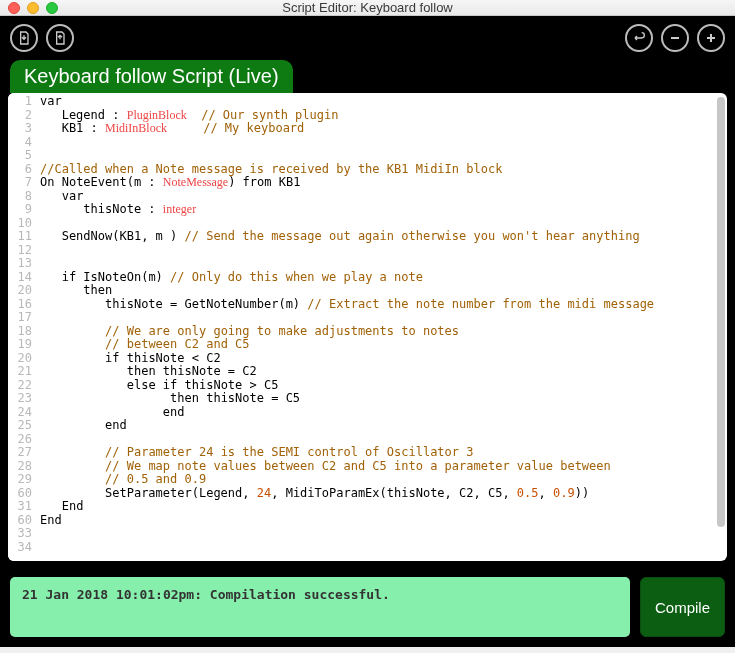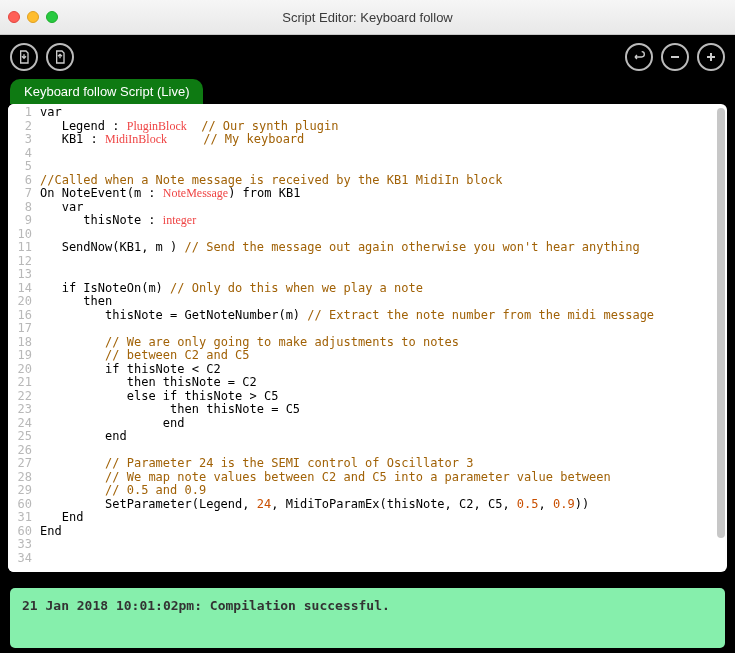--- a/index.html
+++ b/index.html
@@ -4,21 +4,21 @@
 <style>
   * { box-sizing: border-box; margin: 0; padding: 0; }
   body {
     width: 735px;
     height: 653px;
     font-family: -apple-system, "Helvetica Neue", Arial, sans-serif;
     background: #f0f0f0;
     overflow: hidden;
   }
   .titlebar {
-    height: 35px;
+    height: 16px;
     background: linear-gradient(#f6f6f6, #e8e8e8);
     border-bottom: 1px solid #c8c8c8;
     display: flex;
     align-items: center;
     position: relative;
   }
   .traffic-lights {
     display: flex;
     gap: 7px;
     padding-left: 8px;
@@ -55,21 +55,21 @@
   }
   .tbtn svg { width: 16px; height: 16px; }
   .tabbar {
     background: #000;
     padding: 0 10px 0 10px;
     display: flex;
   }
   .tab {
     background: #0e7a12;
     color: #fff;
-    font-size: 13px;
+    font-size: 20px;
     padding: 5px 14px 5px 14px;
     border-top-left-radius: 10px;
     border-top-right-radius: 10px;
     cursor: pointer;
   }
   .editor-wrap {
     background: #000;
     padding: 0 8px 8px 8px;
   }
   .editor {
@@ -233,13 +233,14 @@
       </div>
     <div class="code" id="code"><div><span class="kw">var</span></div><div><span>   Legend : </span><span class="type">PluginBlock</span><span>  </span><span class="cm">// Our synth plugin</span></div><div><span>   KB1 : </span><span class="type">MidiInBlock</span><span>     </span><span class="cm">// My keyboard</span></div><div>&nbsp;</div><div>&nbsp;</div><div><span class="cm">//Called when a Note message is received by the KB1 MidiIn block</span></div><div><span class="kw">On</span><span> NoteEvent(m : </span><span class="type">NoteMessage</span><span>) </span><span class="kw">from</span><span> KB1</span></div><div><span>   </span><span class="kw">var</span></div><div><span>      thisNote : </span><span class="type">integer</span></div><div>&nbsp;</div><div><span>   SendNow(KB1, m ) </span><span class="cm">// Send the message out again otherwise you won't hear anything</span></div><div>&nbsp;</div><div>&nbsp;</div><div><span>   </span><span class="kw">if</span><span> IsNoteOn(m) </span><span class="cm">// Only do this when we play a note</span></div><div><span>      </span><span class="kw">then</span></div><div><span>         thisNote = GetNoteNumber(m) </span><span class="cm">// Extract the note number from the midi message</span></div><div>&nbsp;</div><div><span>         </span><span class="cm">// We are only going to make adjustments to notes</span></div><div><span>         </span><span class="cm">// between C2 and C5</span></div><div><span>         </span><span class="kw">if</span><span> thisNote &lt; C2</span></div><div><span>            </span><span class="kw">then</span><span> thisNote = C2</span></div><div><span>            </span><span class="kw">else</span><span> </span><span class="kw">if</span><span> thisNote &gt; C5</span></div><div><span>                  </span><span class="kw">then</span><span> thisNote = C5</span></div><div><span>                 </span><span class="kw">end</span></div><div><span>         </span><span class="kw">end</span></div><div>&nbsp;</div><div><span>         </span><span class="cm">// Parameter 24 is the SEMI control of Oscillator 3</span></div><div><span>         </span><span class="cm">// We map note values between C2 and C5 into a parameter value between</span></div><div><span>         </span><span class="cm">// 0.5 and 0.9</span></div><div><span>         SetParameter(Legend, </span><span class="num">24</span><span>, MidiToParamEx(thisNote, C2, C5, </span><span class="num">0.5</span><span>, </span><span class="num">0.9</span><span>))</span></div><div><span>   </span><span class="kw">End</span></div><div><span class="kw">End</span></div><div>&nbsp;</div><div>&nbsp;</div></div>
     <div class="scrollbar-track">
       <div class="scrollbar-thumb"></div>
     </div>
   </div>
 </div>
 
 <div class="statusbar">
   <div class="status-msg">21 Jan 2018 10:01:02pm: Compilation successful.</div>
+  <div class="compile-btn">Compile</div>
 </div>
 
 </body></html>

